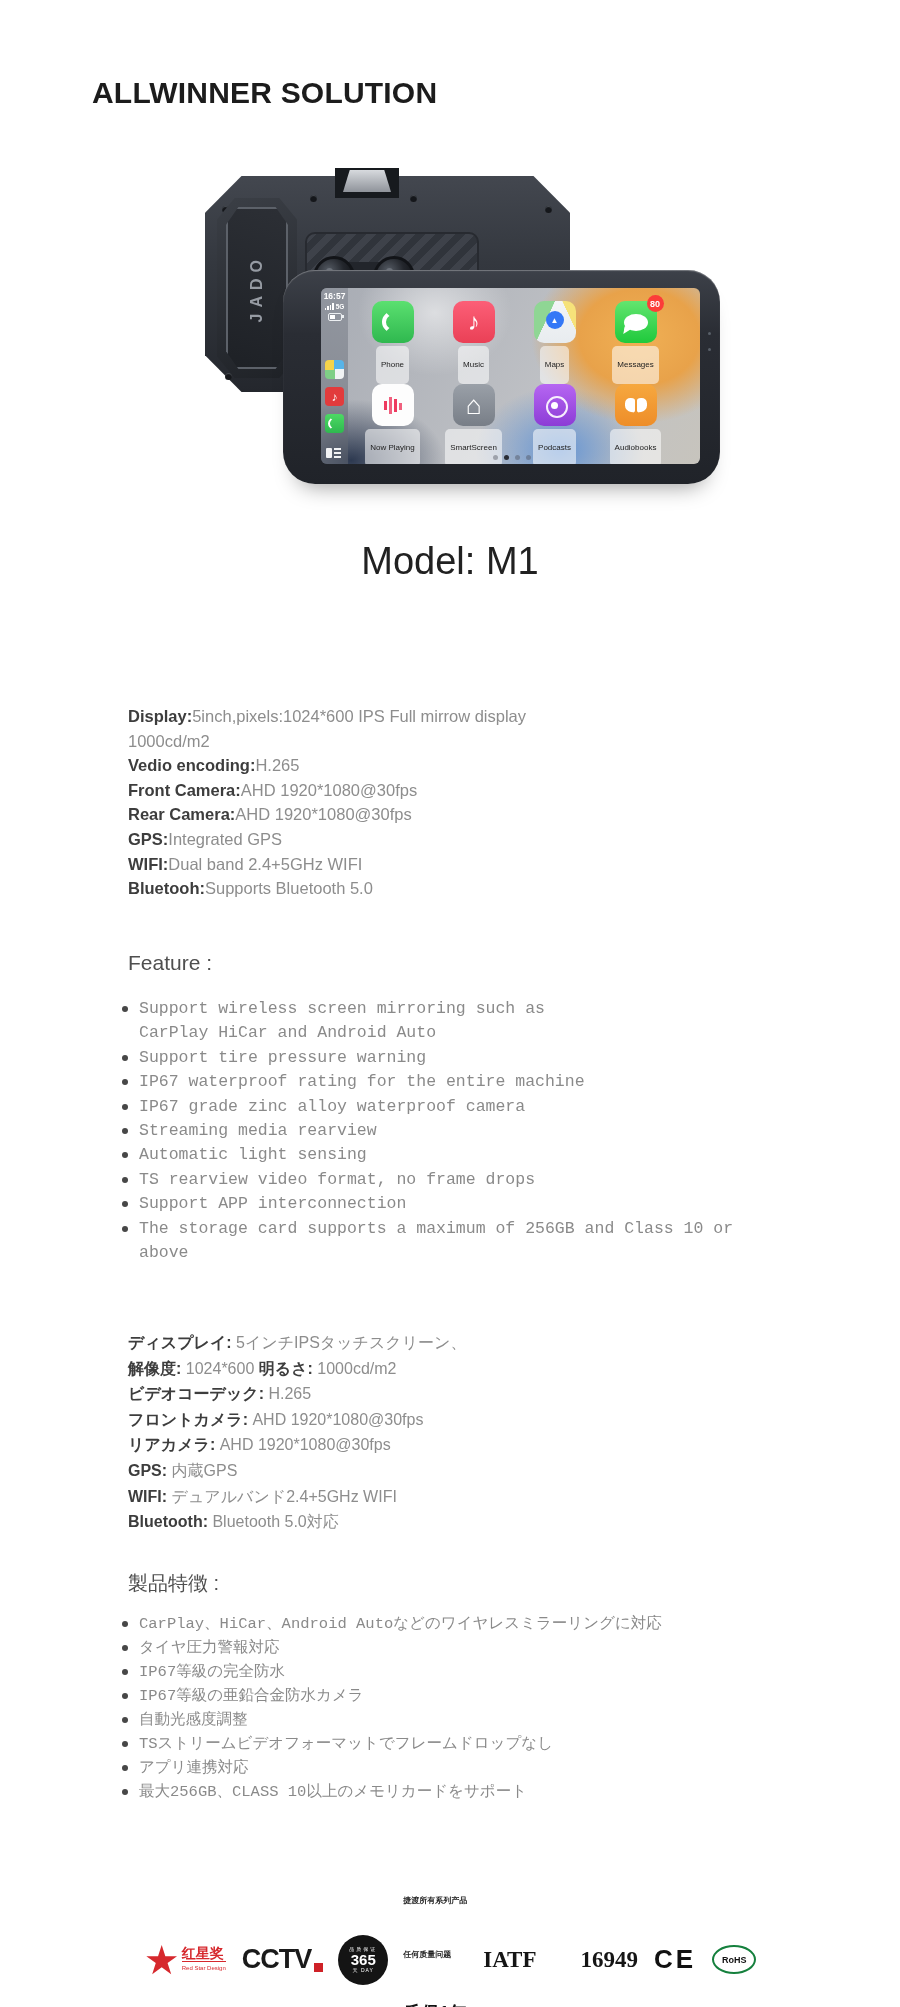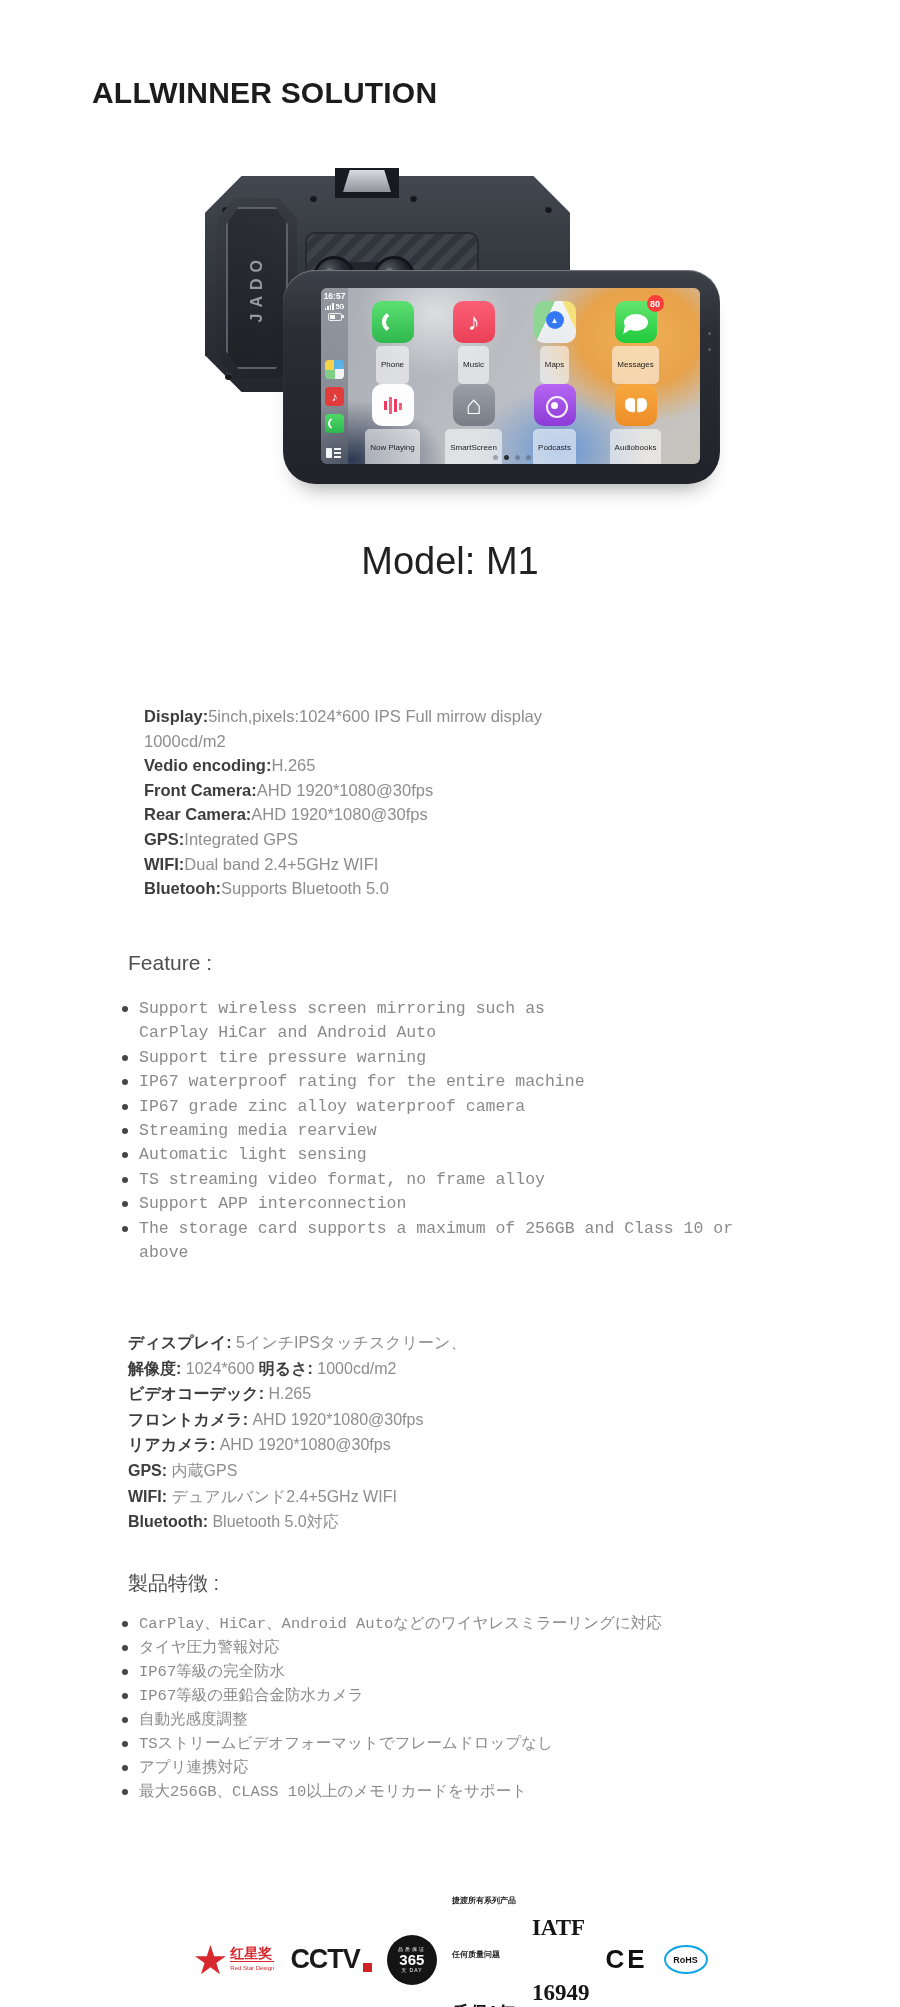--- a/index.html
+++ b/index.html
@@ -96,21 +96,21 @@
   .app-icon[data-kind="audiobooks"]::after{content:"";position:absolute;right:10px;top:14px;width:10px;height:14px;background:#fff;border-radius:2px 6px 6px 2px;transform:skewY(-7deg);}
   .dots{position:absolute;left:27px;right:24px;bottom:4px;display:flex;justify-content:center;gap:6px;}
   .pdot{width:5px;height:5px;border-radius:50%;background:rgba(70,72,82,.4);}
   .pdot[data-state="on"]{background:#2a2d35;}
 
   
   .model{position:absolute;left:0;top:540px;width:900px;text-align:center;font-size:38px;font-weight:300;color:#212121;}
 
   
   .specs{position:absolute;left:128px;width:430px;font-size:16.5px;line-height:24.6px;}
-  .specs-en{top:704px;width:400px;margin-left:16px;}
+  .specs-en{top:704px;width:400px;}
   .specs-jp{top:1330px;width:470px;font-size:16px;line-height:25.6px;}
   .spec-line .lb{font-weight:700;color:#3d3d3d;}
   .spec-line .vl{color:#8d8d8d;}
 
   .sec-heading{position:absolute;left:128px;font-size:21px;color:#4f4f4f;}
   .feat-head-en{top:951px;}
   .feat-head-jp{top:1570px;font-size:20px;}
 
   .feat-list{position:absolute;left:122px;width:620px;font-family:Liberation Mono, monospace;}
   .feat-list-en{top:997px;}
@@ -131,23 +131,23 @@
   .cctv{font-size:27px;font-weight:800;color:#1a1a1a;letter-spacing:-1px;align-items:flex-end;gap:3px;}
   .cctv-sq{display:block;width:9px;height:9px;background:#cf2127;margin-bottom:3px;}
   .b365{width:48px;height:48px;border-radius:50%;background:#141414;color:#fff;flex-direction:column;justify-content:center;gap:0;box-shadow:0 0 0 1px #141414;}
   .b365 span{display:block;text-align:left;}
   .b365-top{font-size:5px;letter-spacing:2px;}
   .b365-num{font-size:15px;font-weight:700;line-height:15px;}
   .b365-bot{font-size:5px;letter-spacing:1px;}
   .warranty{flex-direction:column;align-items:flex-start;line-height:10px;}
   .w-s{font-size:8px;font-weight:700;color:#222;}
   .w-b{font-size:18px;font-weight:800;color:#111;line-height:19px;}
-  .iatf{flex-direction:column;font-family:"Liberation Serif","DejaVu Serif",serif;font-size:23px;font-weight:600;color:#151515;line-height:21px;align-items:flex-start;}
+  .iatf{flex-direction:row;font-family:"Liberation Serif","DejaVu Serif",serif;font-size:23px;font-weight:600;color:#151515;line-height:21px;align-items:flex-start;}
   .ce{font-size:26px;font-weight:700;color:#111;letter-spacing:3px;}
-  .rohs{width:40px;height:25px;border:2px solid #0ea5e9;border-radius:50%;font-size:9px;font-weight:700;color:#111;justify-content:center;}
+  .rohs{width:40px;height:25px;border:2px solid #15803d;border-radius:50%;font-size:9px;font-weight:700;color:#111;justify-content:center;}
 </style>
 </head>
 <body>
 
 <h1 class="page-heading">ALLWINNER SOLUTION</h1>
 
 <div class="figure">
   <div class="back-dev">
     <div class="texture"></div>
     <div class="lens-bar"></div>
@@ -329,21 +329,21 @@
       <span class="ftext">Streaming media rearview</span>
     </div>
 
     <div class="feat">
       <span class="fdot"></span>
       <span class="ftext">Automatic light sensing</span>
     </div>
 
     <div class="feat">
       <span class="fdot"></span>
-      <span class="ftext">TS streaming video format, no frame alloy</span>
+      <span class="ftext">TS rearview video format, no frame drops</span>
     </div>
 
     <div class="feat">
       <span class="fdot"></span>
       <span class="ftext">Support APP interconnection</span>
     </div>
 
     <div class="feat">
       <span class="fdot"></span>
       <span class="ftext">The storage card supports a maximum of 256GB and Class 10 or above</span>

